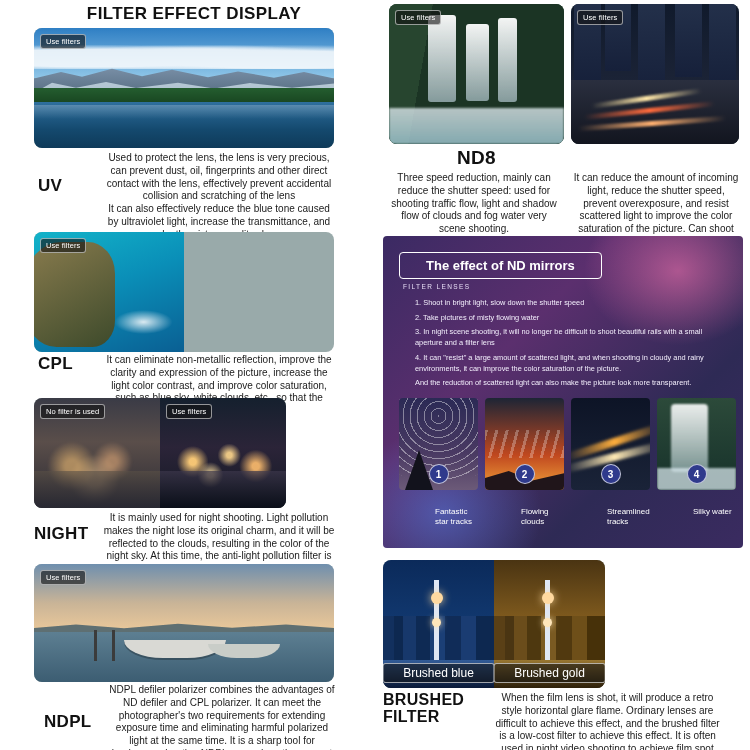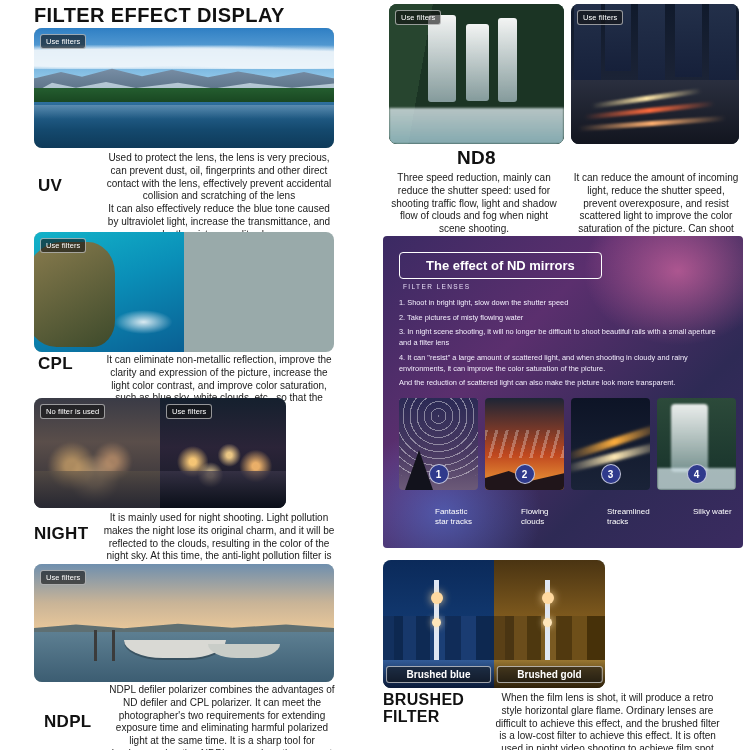--- a/index.html
+++ b/index.html
@@ -44,21 +44,22 @@
     font-size: 10px;
     line-height: 1.28;
     color: #1a1a1a;
     text-align: center;
   }
   
   .main-title {
     position: absolute;
     left: 34px; top: 4px;
     width: 320px;
-    font-size: 20px;
+    text-align: center;
+    font-size: 17px;
     font-weight: bold;
     letter-spacing: .4px;
   }
   
   .left { position: absolute; left: 0; top: 0; width: 375px; height: 750px; }
   .right { position: absolute; left: 375px; top: 0; width: 375px; height: 750px; }
 
   
   .uv-photo { position: absolute; left: 34px; top: 28px; width: 300px; height: 120px; }
   .uv-label { position: absolute; left: 38px; top: 176px; font-size: 17px; }
@@ -99,44 +100,44 @@
   }
   .ndpanel .glow1 { position:absolute; right:-30px; top:-40px; width:190px; height:150px; background:radial-gradient(ellipse at center, rgba(255,120,180,.55), rgba(255,120,180,0) 70%); }
   .ndpanel .glow2 { position:absolute; left:-40px; bottom:-50px; width:200px; height:170px; background:radial-gradient(ellipse at center, rgba(90,140,255,.45), rgba(90,140,255,0) 70%); }
   .nd-head {
     position: absolute; left: 16px; top: 16px;
     border: 1.5px solid #fff; border-radius: 4px;
     padding: 5px 26px; font-size: 13px; font-weight: bold;
   }
   .nd-sub { position: absolute; left: 20px; top: 47px; font-size: 6.5px; letter-spacing: 1.4px; color: #e6dcf5; }
   .nd-lines { position: absolute; left: 16px; top: 62px; width: 330px; font-size: 7.4px; line-height: 1.45; color: #f3eefc; }
-  .nd-lines p { margin: 0 0 4px 0; }
+  .nd-lines p { margin: 0 0 4px 16px; }
   .nd-cards { position: absolute; left: 16px; top: 162px; width: 332px; display: flex; gap: 7px; }
   .nd-card { width: 79px; }
   .nd-card .img { width: 79px; height: 92px; border-radius: 4px; overflow: hidden; position: relative; }
   .nd-card .num {
     position: absolute; left: 50%; transform: translateX(-50%);
     bottom: 6px;
     width: 20px; height: 20px; border-radius: 50%;
     background: #2f3a8c; color: #fff; font-size: 10px; font-weight: bold;
     display: flex; align-items: center; justify-content: center;
     border: 1.5px solid rgba(255,255,255,.7);
   }
   .nd-card .cap { margin-top: 17px; font-size: 8px; line-height: 1.2; color: #fff; padding-left: 36px; }
 
   
   .brush-photo { position: absolute; left: 8px; top: 560px; width: 222px; height: 128px; }
   .brush-split { position: absolute; inset: 0; display: flex; }
   .brush-split > div { width: 50%; height: 100%; position: relative; }
   .brush-tag {
     position: absolute; left: 50%; transform: translateX(-50%); bottom: 5px;
-    font-size: 10px; color: #fff;
+    font-size: 12px; color: #fff;
     background: rgba(20,20,20,0.55);
     border: 1px solid rgba(255,255,255,0.6);
-    border-radius: 3px; padding: 2px 20px; white-space: nowrap; font-weight: bold;
+    border-radius: 3px; padding: 2px 20px; white-space: nowrap;
   }
   .brush-label { position: absolute; left: 8px; top: 692px; width: 110px; font-size: 16px; line-height: 1.05; }
   .brush-text { position: absolute; left: 120px; top: 692px; width: 225px; }
 
   
   .sc { position: absolute; inset: 0; }
   
   .lake .sky { position:absolute; left:0; right:0; top:0; height:42%; background: linear-gradient(#2f7fc4, #8fc6e8); }
   .lake .clouds { position:absolute; left:0; right:0; top:12%; height:22%; background:
       radial-gradient(ellipse at 20% 60%, #fff 0 38%, rgba(255,255,255,0) 60%),
@@ -331,21 +332,21 @@
         <div class="bld" style="left:82%; height:60%"></div>
         <div class="road"></div>
           <div class="t1"></div>
           <div class="t2"></div>
           <div class="t3"></div>
       </div>
       <span class="tag tl">Use filters</span>
     </div>
 
     <div class="bigword nd8-label">ND8</div>
-    <div class="body-text nd8-text">Three speed reduction, mainly can reduce the shutter speed: used for shooting traffic flow, light and shadow flow of clouds and fog when night scene shooting.</div>
+    <div class="body-text nd8-text">Three speed reduction, mainly can reduce the shutter speed: used for shooting traffic flow, light and shadow flow of clouds and fog water very scene shooting.</div>
     <div class="body-text nd256-text">It can reduce the amount of incoming light, reduce the shutter speed, prevent overexposure, and resist scattered light to improve the color saturation of the picture. Can shoot the crowd disappears, the clouds in the sky blur, fleeting sense, water into atomization, blur, mirror, silk, milk</div>
 
     <div class="ndpanel">
       <div class="glow1"></div>
         <div class="glow2"></div>
       <div class="nd-head">The effect of ND mirrors</div>
       <div class="nd-sub">FILTER LENSES</div>
       <div class="nd-lines">
         <p>1. Shoot in bright light, slow down the shutter speed</p>
         <p>2. Take pictures of misty flowing water</p>

